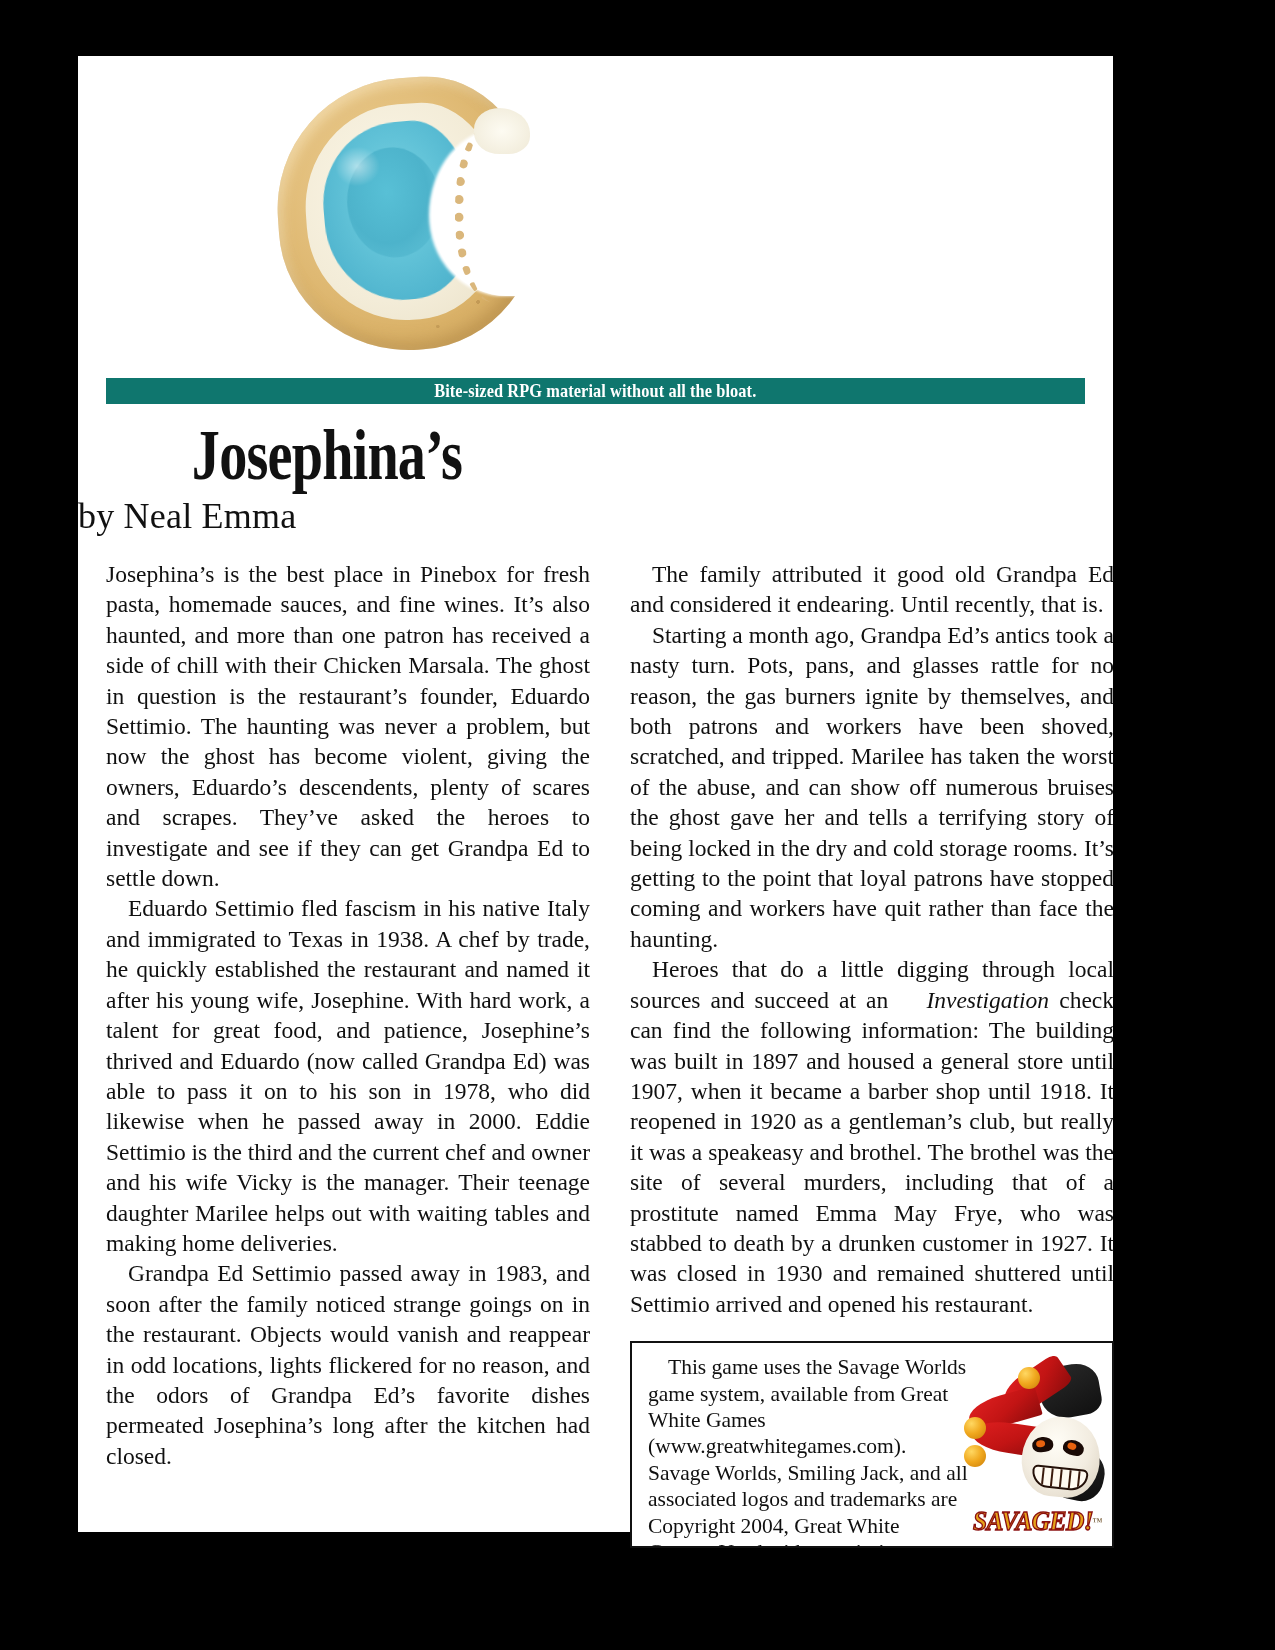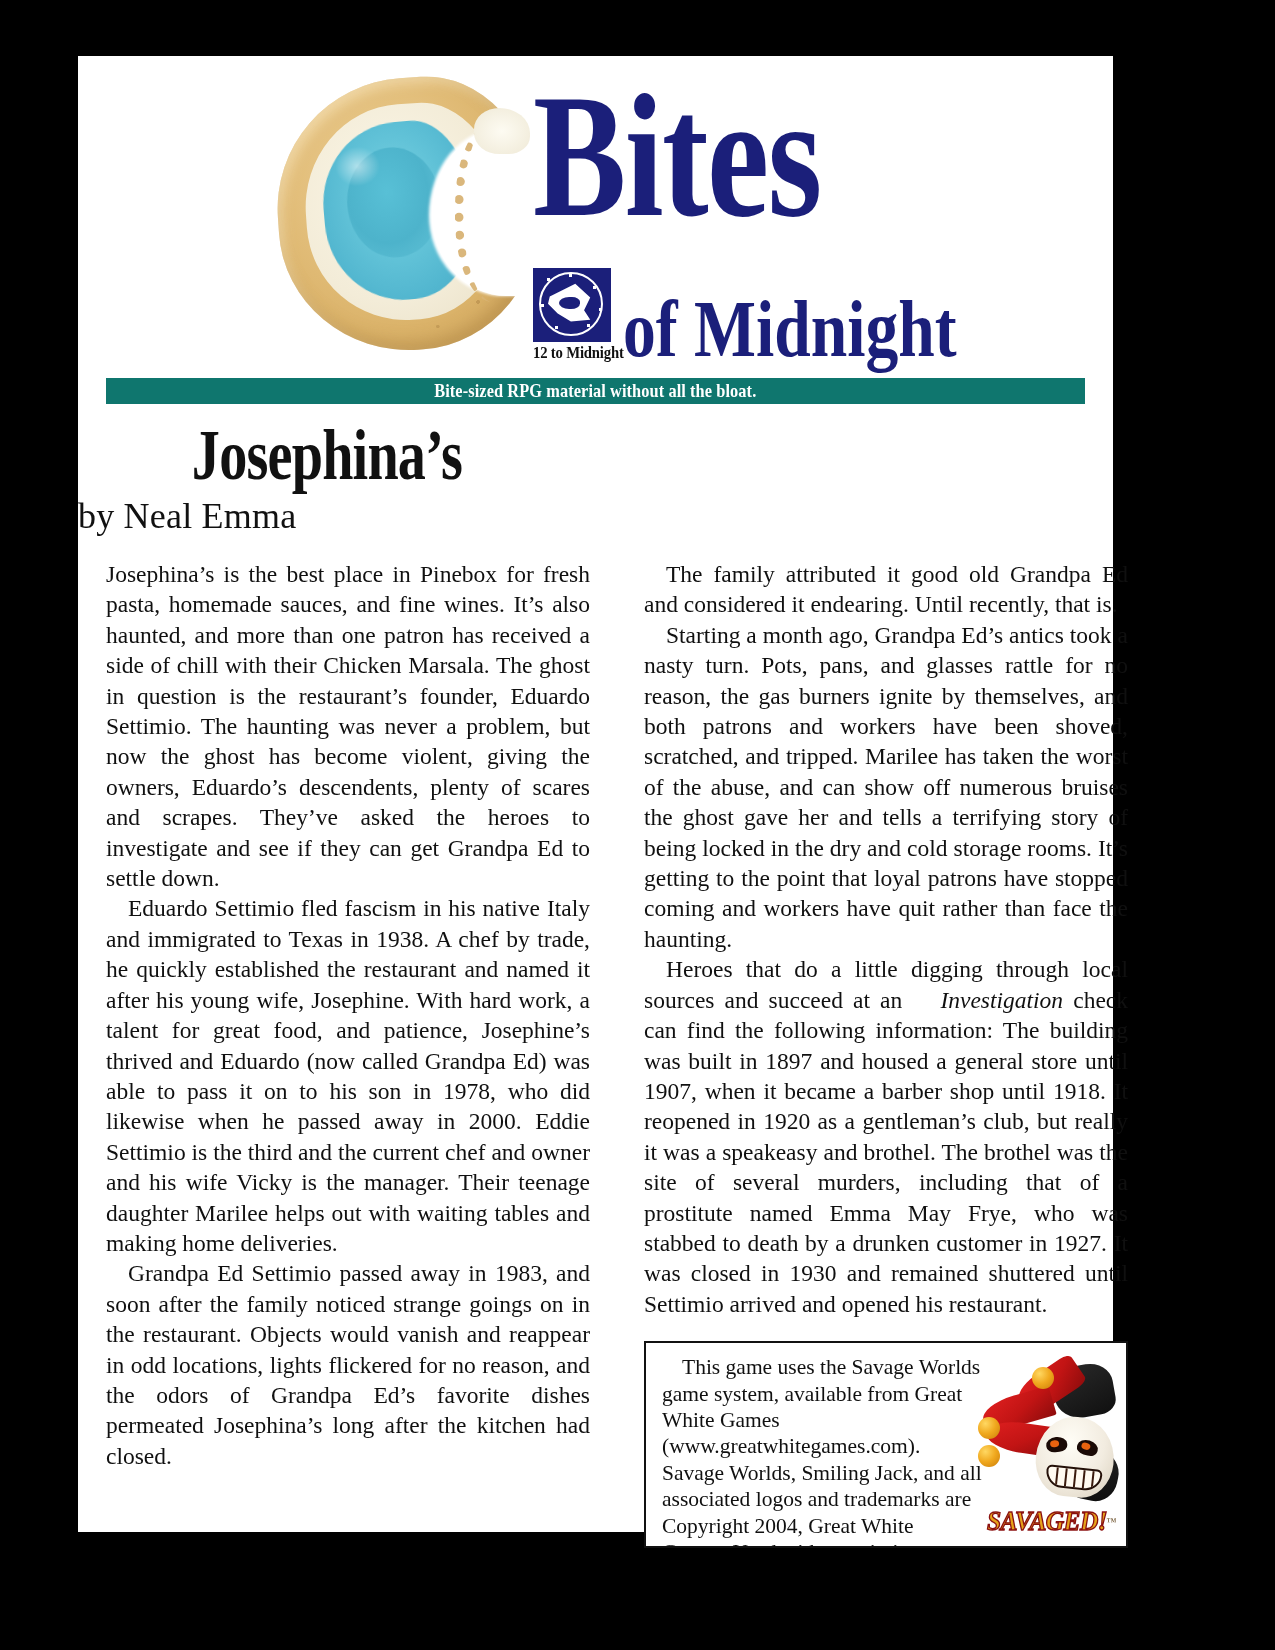--- a/index.html
+++ b/index.html
@@ -254,21 +254,21 @@
     font-family: "Liberation Serif", "DejaVu Serif", serif;
     font-size: 36px;
     color: #111111;
     margin-top: 4px;
     letter-spacing: .2px;
   }
 
   
   .columns {
     display: flex;
-    gap: 54px;
+    gap: 40px;
     padding: 22px 24px 0 28px;
     box-sizing: border-box;
   }
   .col {
     width: 484px;
     flex: 0 0 484px;
   }
   .body-p {
     font-family: "Liberation Serif", "DejaVu Serif", serif;
     font-size: 23.5px;
@@ -462,44 +462,20 @@
 
     <div class="cookie-wrap">
       <div class="cookie"></div>
       <div class="icing-outer"></div>
       <div class="icing-blue"></div>
       <div class="bite"></div>
       <div class="bite-edge"></div>
       <div class="bite-glaze"></div>
     </div>
 
-    <div class="wordmark">
-      <div class="wordmark-bites">Bites</div>
-
-      <div class="wordmark-row2">
-        <div class="logo-12">
-          <div class="logo-square">
-            <div class="logo-clock"></div>
-            <div class="logo-moon"></div>
-            <div class="logo-stars">
-              <i style="left:14px;top:10px"></i>
-              <i style="left:60px;top:18px"></i>
-              <i style="left:22px;top:58px"></i>
-              <i style="left:54px;top:56px"></i>
-              <i style="left:36px;top:6px"></i>
-              <i style="left:8px;top:36px"></i>
-              <i style="left:66px;top:40px"></i>
-            </div>
-          </div>
-          <div class="logo-caption">12 to Midnight</div>
-        </div>
-
-        <div class="wordmark-midnight">of Midnight</div>
-      </div>
-    </div>
   </div>
 
   <div class="tagline-bar">
     <span class="tagline-text">Bite-sized RPG material without all the bloat.</span>
   </div>
 
   <div class="article-head">
     <div class="article-title">Josephina’s</div>
     <div class="article-byline">by Neal Emma</div>
   </div>

